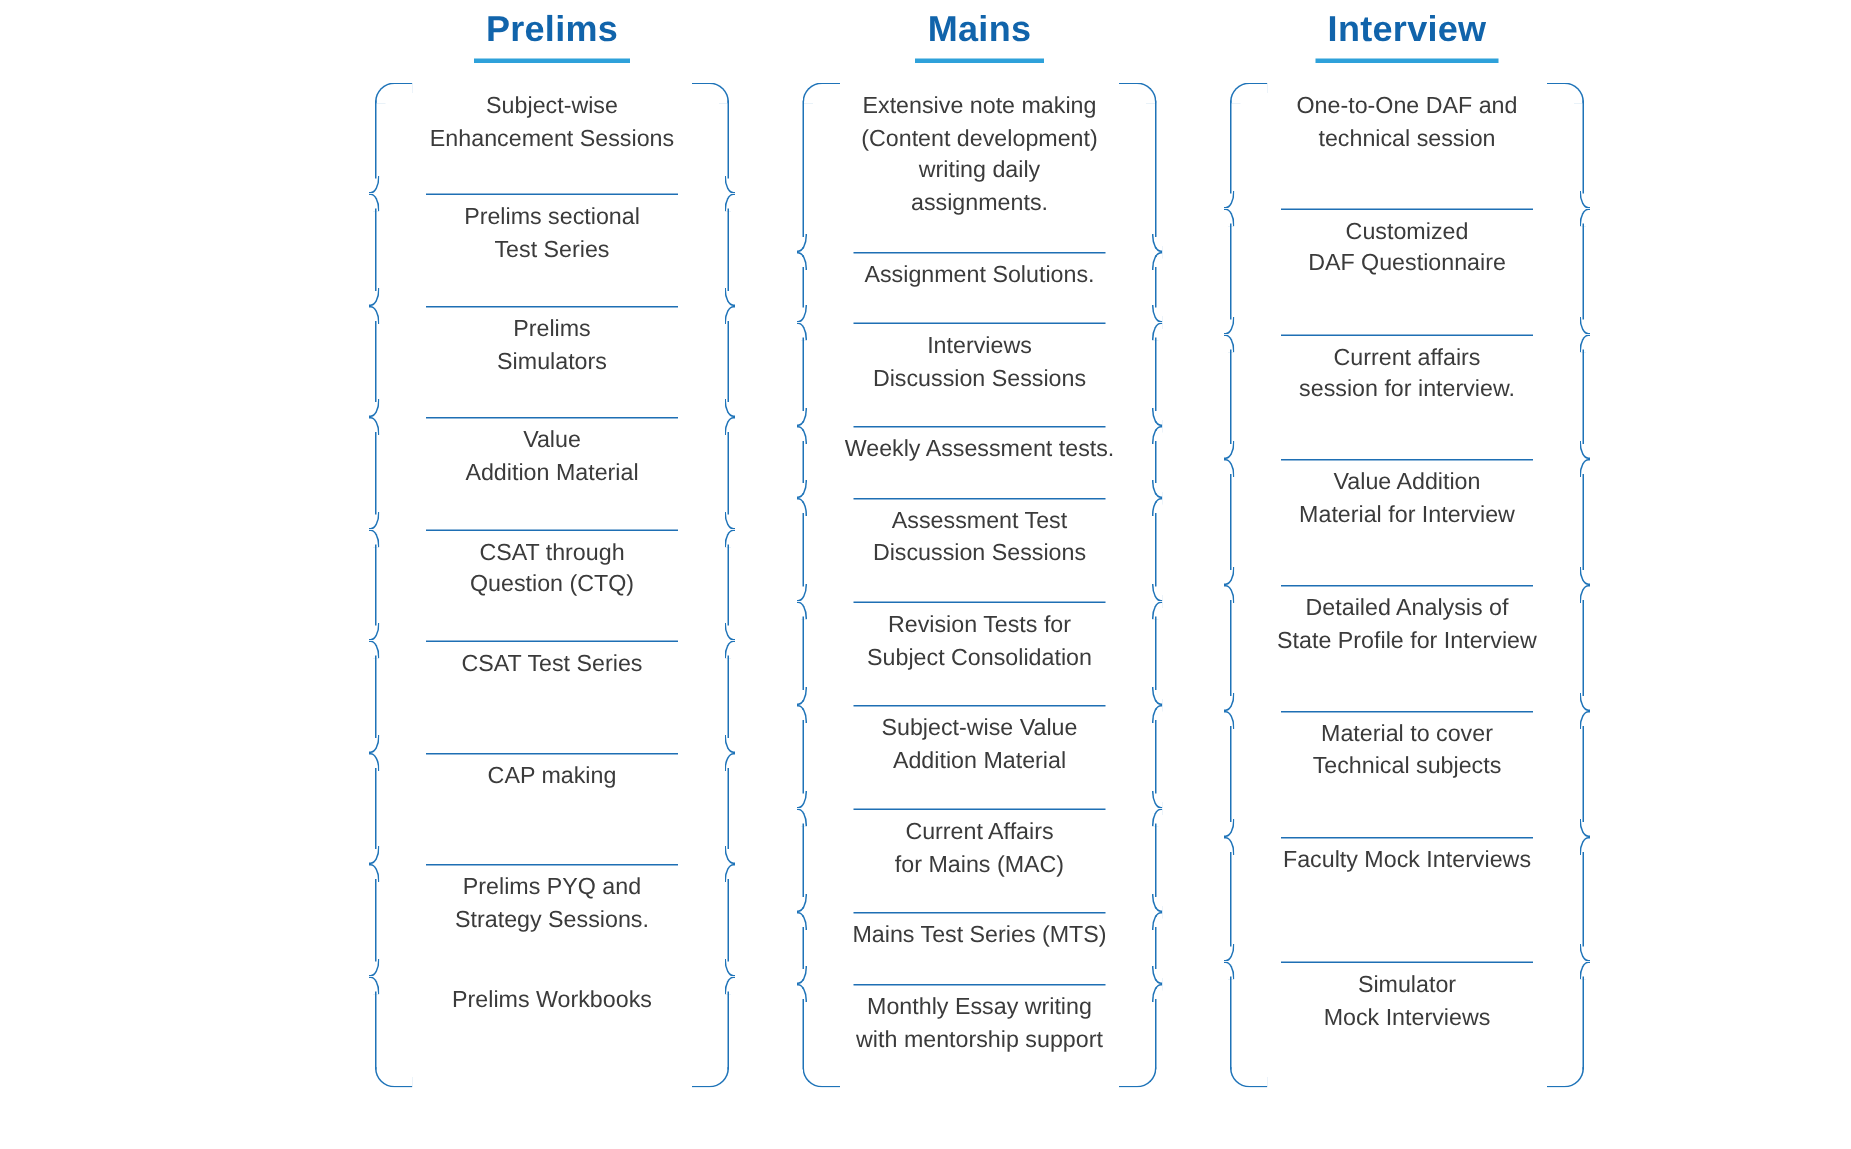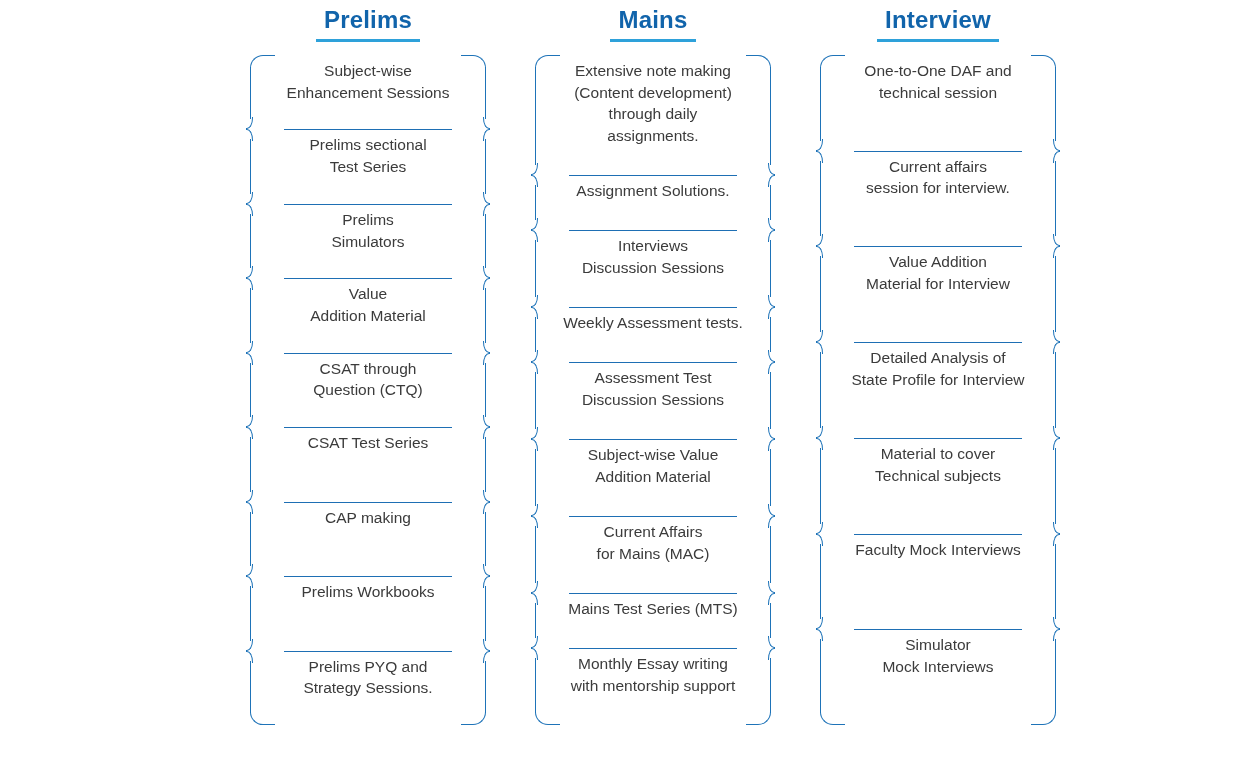--- a/index.html
+++ b/index.html
@@ -132,49 +132,49 @@
     <i class="cap br"></i>
     <div class="label">CAP making</div>
     <i class="sep"></i>
   </div>
 
   <div class="item">
     <i class="cap tl"></i>
     <i class="cap tr"></i>
     <i class="cap bl"></i>
     <i class="cap br"></i>
-    <div class="label">Prelims Workbooks</div>
-    <i class="sep"></i>
-  </div>
-
-  <div class="item">
-    <i class="cap tl"></i>
-    <i class="cap tr"></i>
-    <i class="cap bl"></i>
-    <i class="cap br"></i>
     <div class="label">Prelims PYQ and
 Strategy Sessions.</div>
 
+  </div>
+
+  <div class="item">
+    <i class="cap tl"></i>
+    <i class="cap tr"></i>
+    <i class="cap bl"></i>
+    <i class="cap br"></i>
+    <div class="label">Prelims Workbooks</div>
+    <i class="sep"></i>
   </div>
 </div>
   </div>
 
   <div class="column">
     <div class="header">
       <span>Mains</span>
     </div>
     <div class="items">
   <div class="item">
     <i class="cap tl"></i>
     <i class="cap tr"></i>
     <i class="cap bl"></i>
     <i class="cap br"></i>
     <div class="label">Extensive note making
 (Content development)
-through daily
+writing daily
 assignments.</div>
     <i class="sep"></i>
   </div>
 
   <div class="item">
     <i class="cap tl"></i>
     <i class="cap tr"></i>
     <i class="cap bl"></i>
     <i class="cap br"></i>
     <div class="label">Assignment Solutions.</div>
@@ -203,20 +203,29 @@
   <div class="item">
     <i class="cap tl"></i>
     <i class="cap tr"></i>
     <i class="cap bl"></i>
     <i class="cap br"></i>
     <div class="label">Assessment Test
 Discussion Sessions</div>
     <i class="sep"></i>
   </div>
 
+  <div class="item">
+    <i class="cap tl"></i>
+    <i class="cap tr"></i>
+    <i class="cap bl"></i>
+    <i class="cap br"></i>
+    <div class="label">Revision Tests for
+Subject Consolidation</div>
+    <i class="sep"></i>
+  </div>
 
   <div class="item">
     <i class="cap tl"></i>
     <i class="cap tr"></i>
     <i class="cap bl"></i>
     <i class="cap br"></i>
     <div class="label">Subject-wise Value
 Addition Material</div>
     <i class="sep"></i>
   </div>
@@ -260,20 +269,29 @@
   <div class="item">
     <i class="cap tl"></i>
     <i class="cap tr"></i>
     <i class="cap bl"></i>
     <i class="cap br"></i>
     <div class="label">One-to-One DAF and
 technical session</div>
     <i class="sep"></i>
   </div>
 
+  <div class="item">
+    <i class="cap tl"></i>
+    <i class="cap tr"></i>
+    <i class="cap bl"></i>
+    <i class="cap br"></i>
+    <div class="label">Customized
+DAF Questionnaire</div>
+    <i class="sep"></i>
+  </div>
 
   <div class="item">
     <i class="cap tl"></i>
     <i class="cap tr"></i>
     <i class="cap bl"></i>
     <i class="cap br"></i>
     <div class="label">Current affairs
 session for interview.</div>
     <i class="sep"></i>
   </div>

